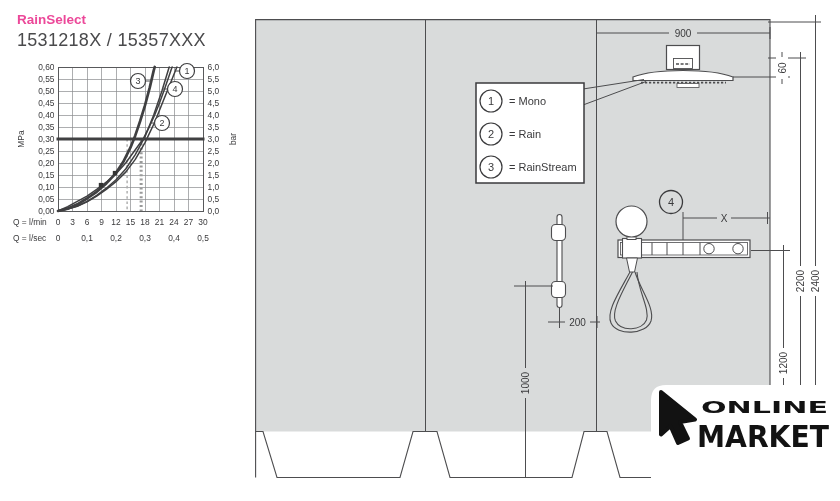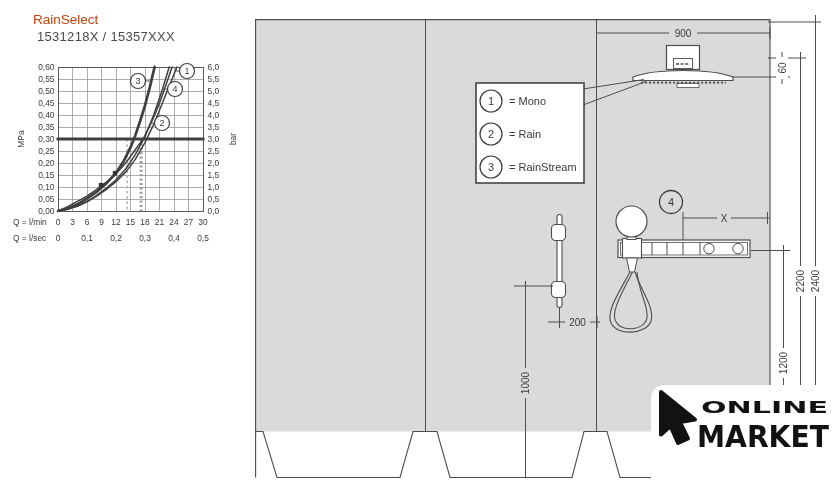--- a/index.html
+++ b/index.html
@@ -1,20 +1,20 @@
 <!DOCTYPE html>
 <html><head>
 <meta charset="utf-8">
 <style>
   html,body{margin:0;padding:0;background:#fff;}
   #stage{position:relative;width:840px;height:501px;background:#fff;overflow:hidden;
          font-family:"Liberation Sans",sans-serif;color:#3a3a3c;}
   #titleblock{position:absolute;left:17px;top:12px;line-height:1.25;}
-  #titleblock .t1{font-size:13.5px;font-weight:normal;color:#c2410c;margin-left:16px;}
-  #titleblock .t2{font-size:13px;color:#4a4a4c;letter-spacing:0.3px;margin-left:20px;}
+  #titleblock .t1{font-size:13.5px;font-weight:bold;color:#ec4899;}
+  #titleblock .t2{font-size:18px;color:#4a4a4c;letter-spacing:0.3px;}
   svg text{font-family:"Liberation Sans",sans-serif;fill:#3a3a3c;}
   .tick{font-size:8.4px;}
   .axlab{font-size:8.4px;}
   .dimtxt{font-size:10px;}
   .legtxt{font-size:11px;}
   .cnum{font-size:9px;}
   .bignum{font-size:11px;}
   #grid line{stroke:#8a8c8e;stroke-width:0.7;shape-rendering:crispEdges;}
   .curve{fill:none;stroke:#3f3f41;stroke-width:1.5;stroke-linejoin:round;stroke-linecap:round;}
   .curve.thick{stroke-width:2.7;}

